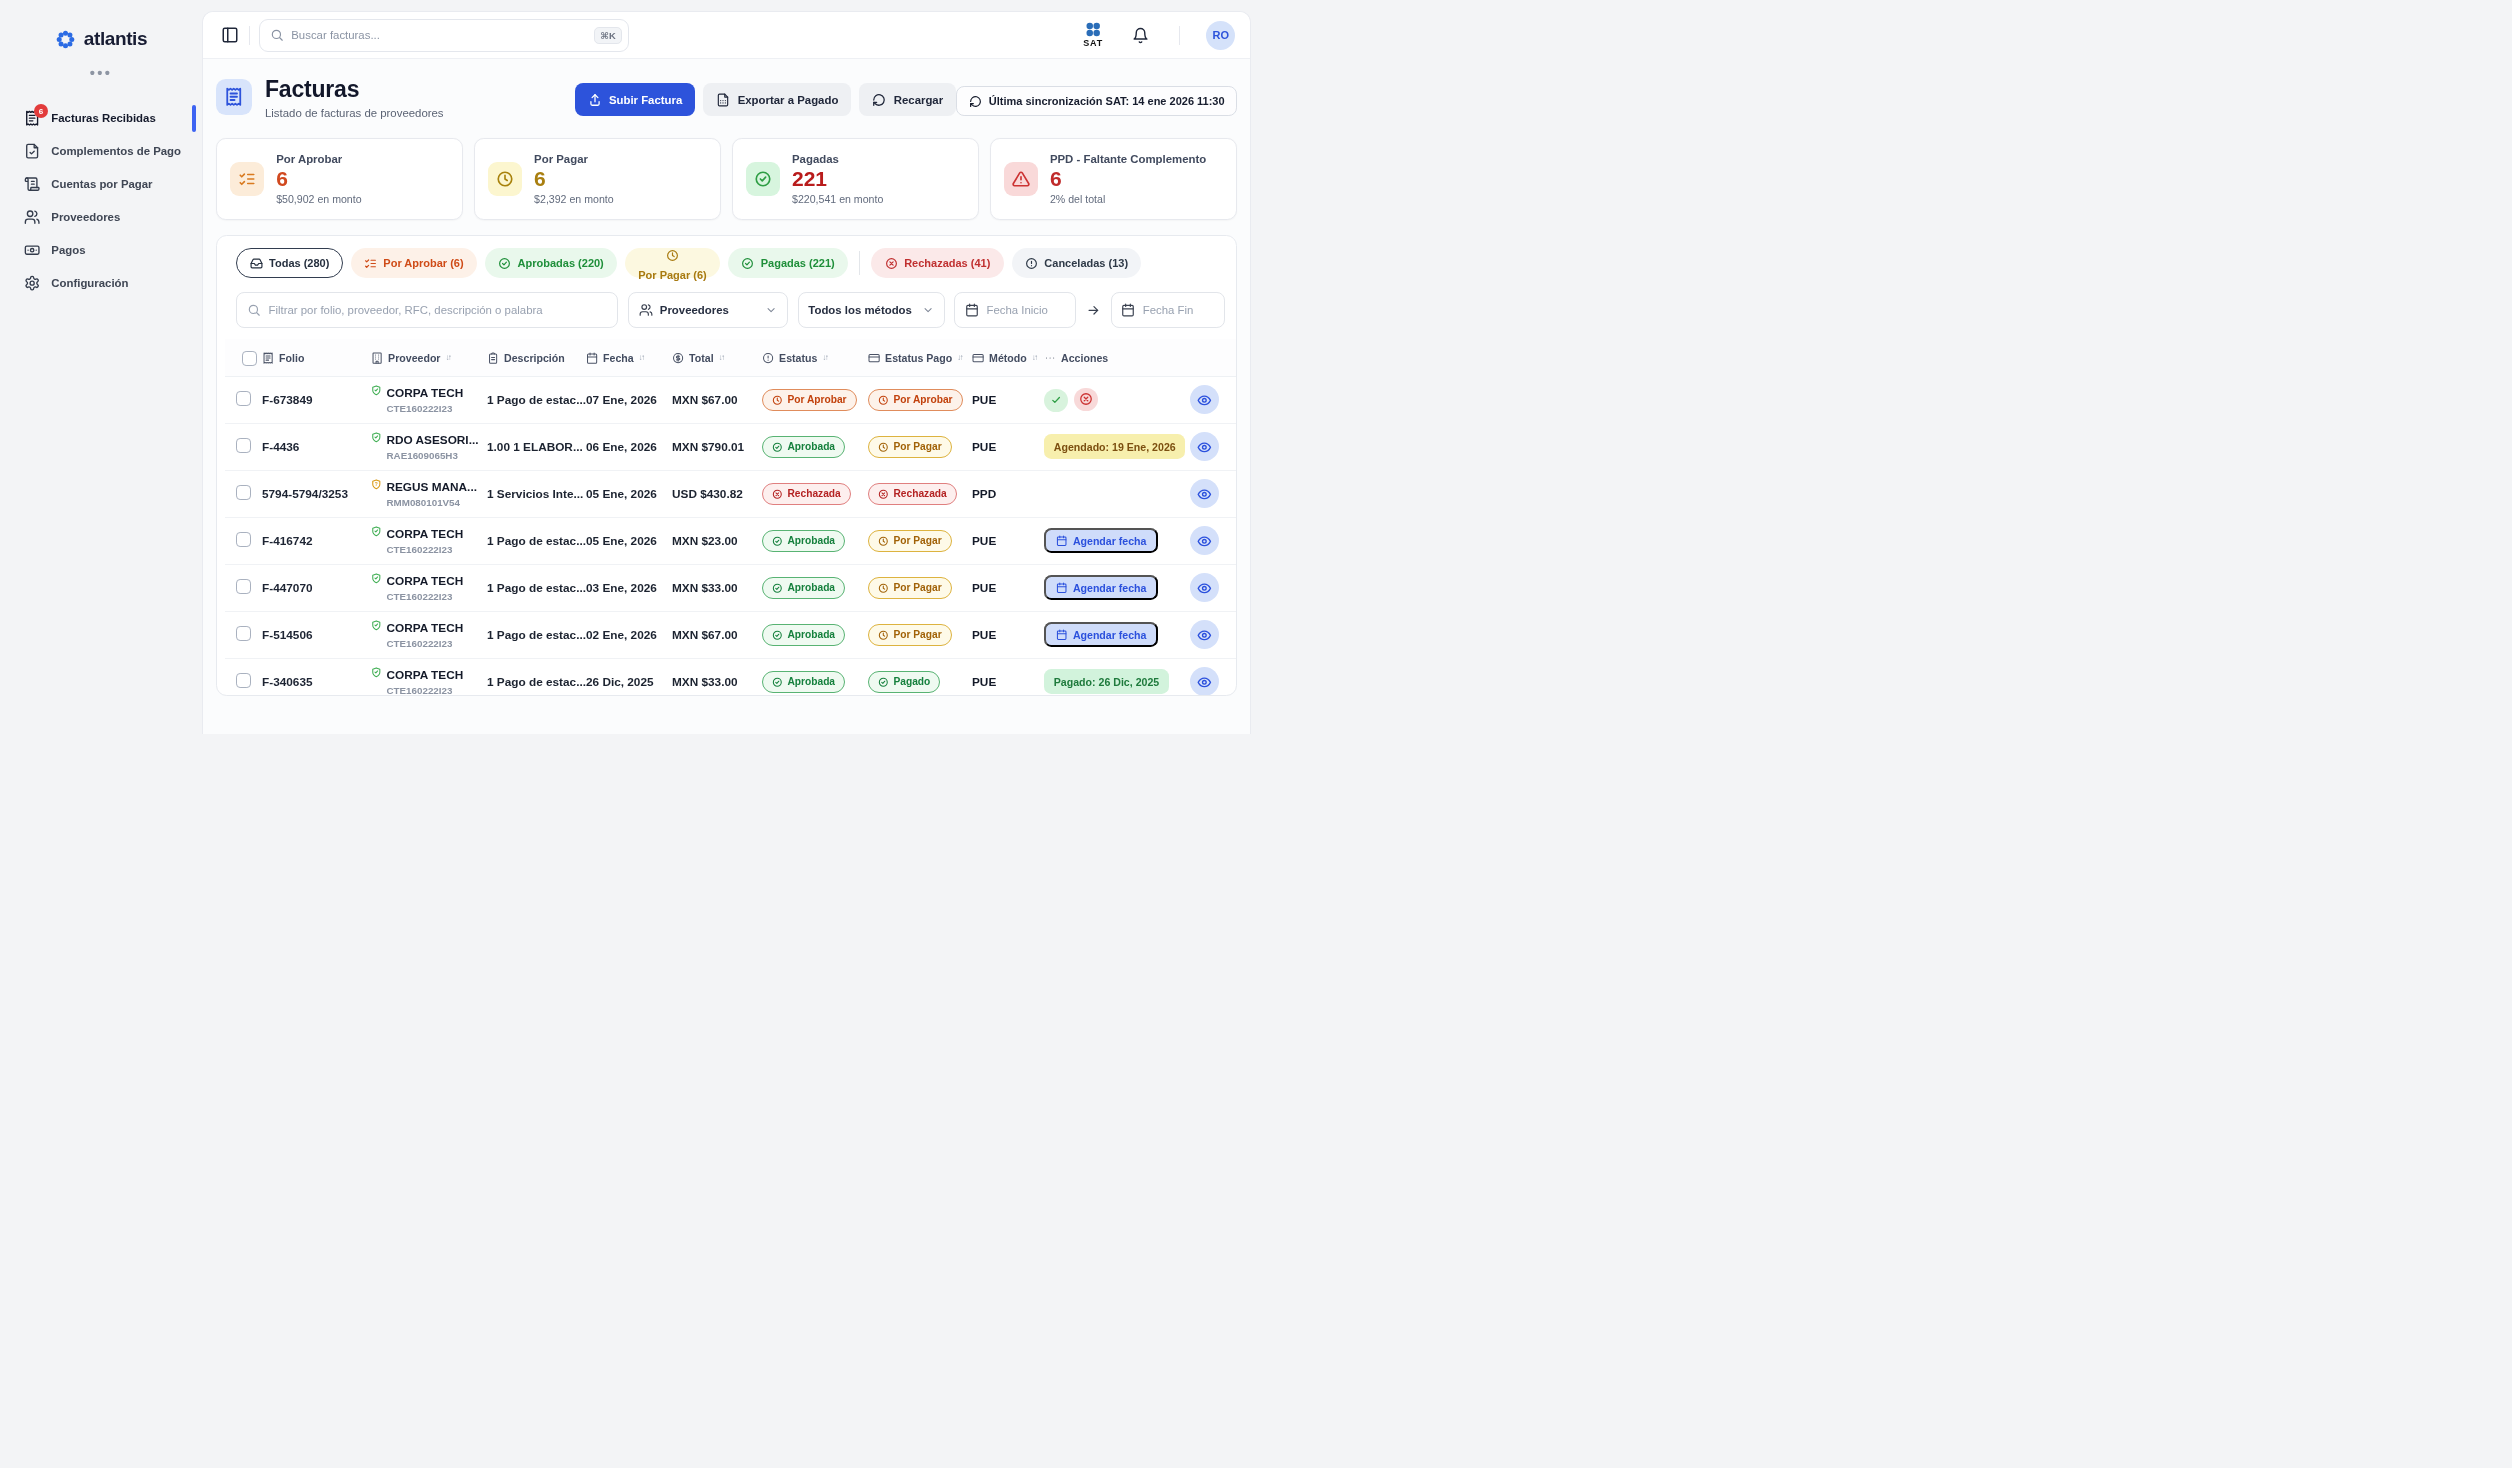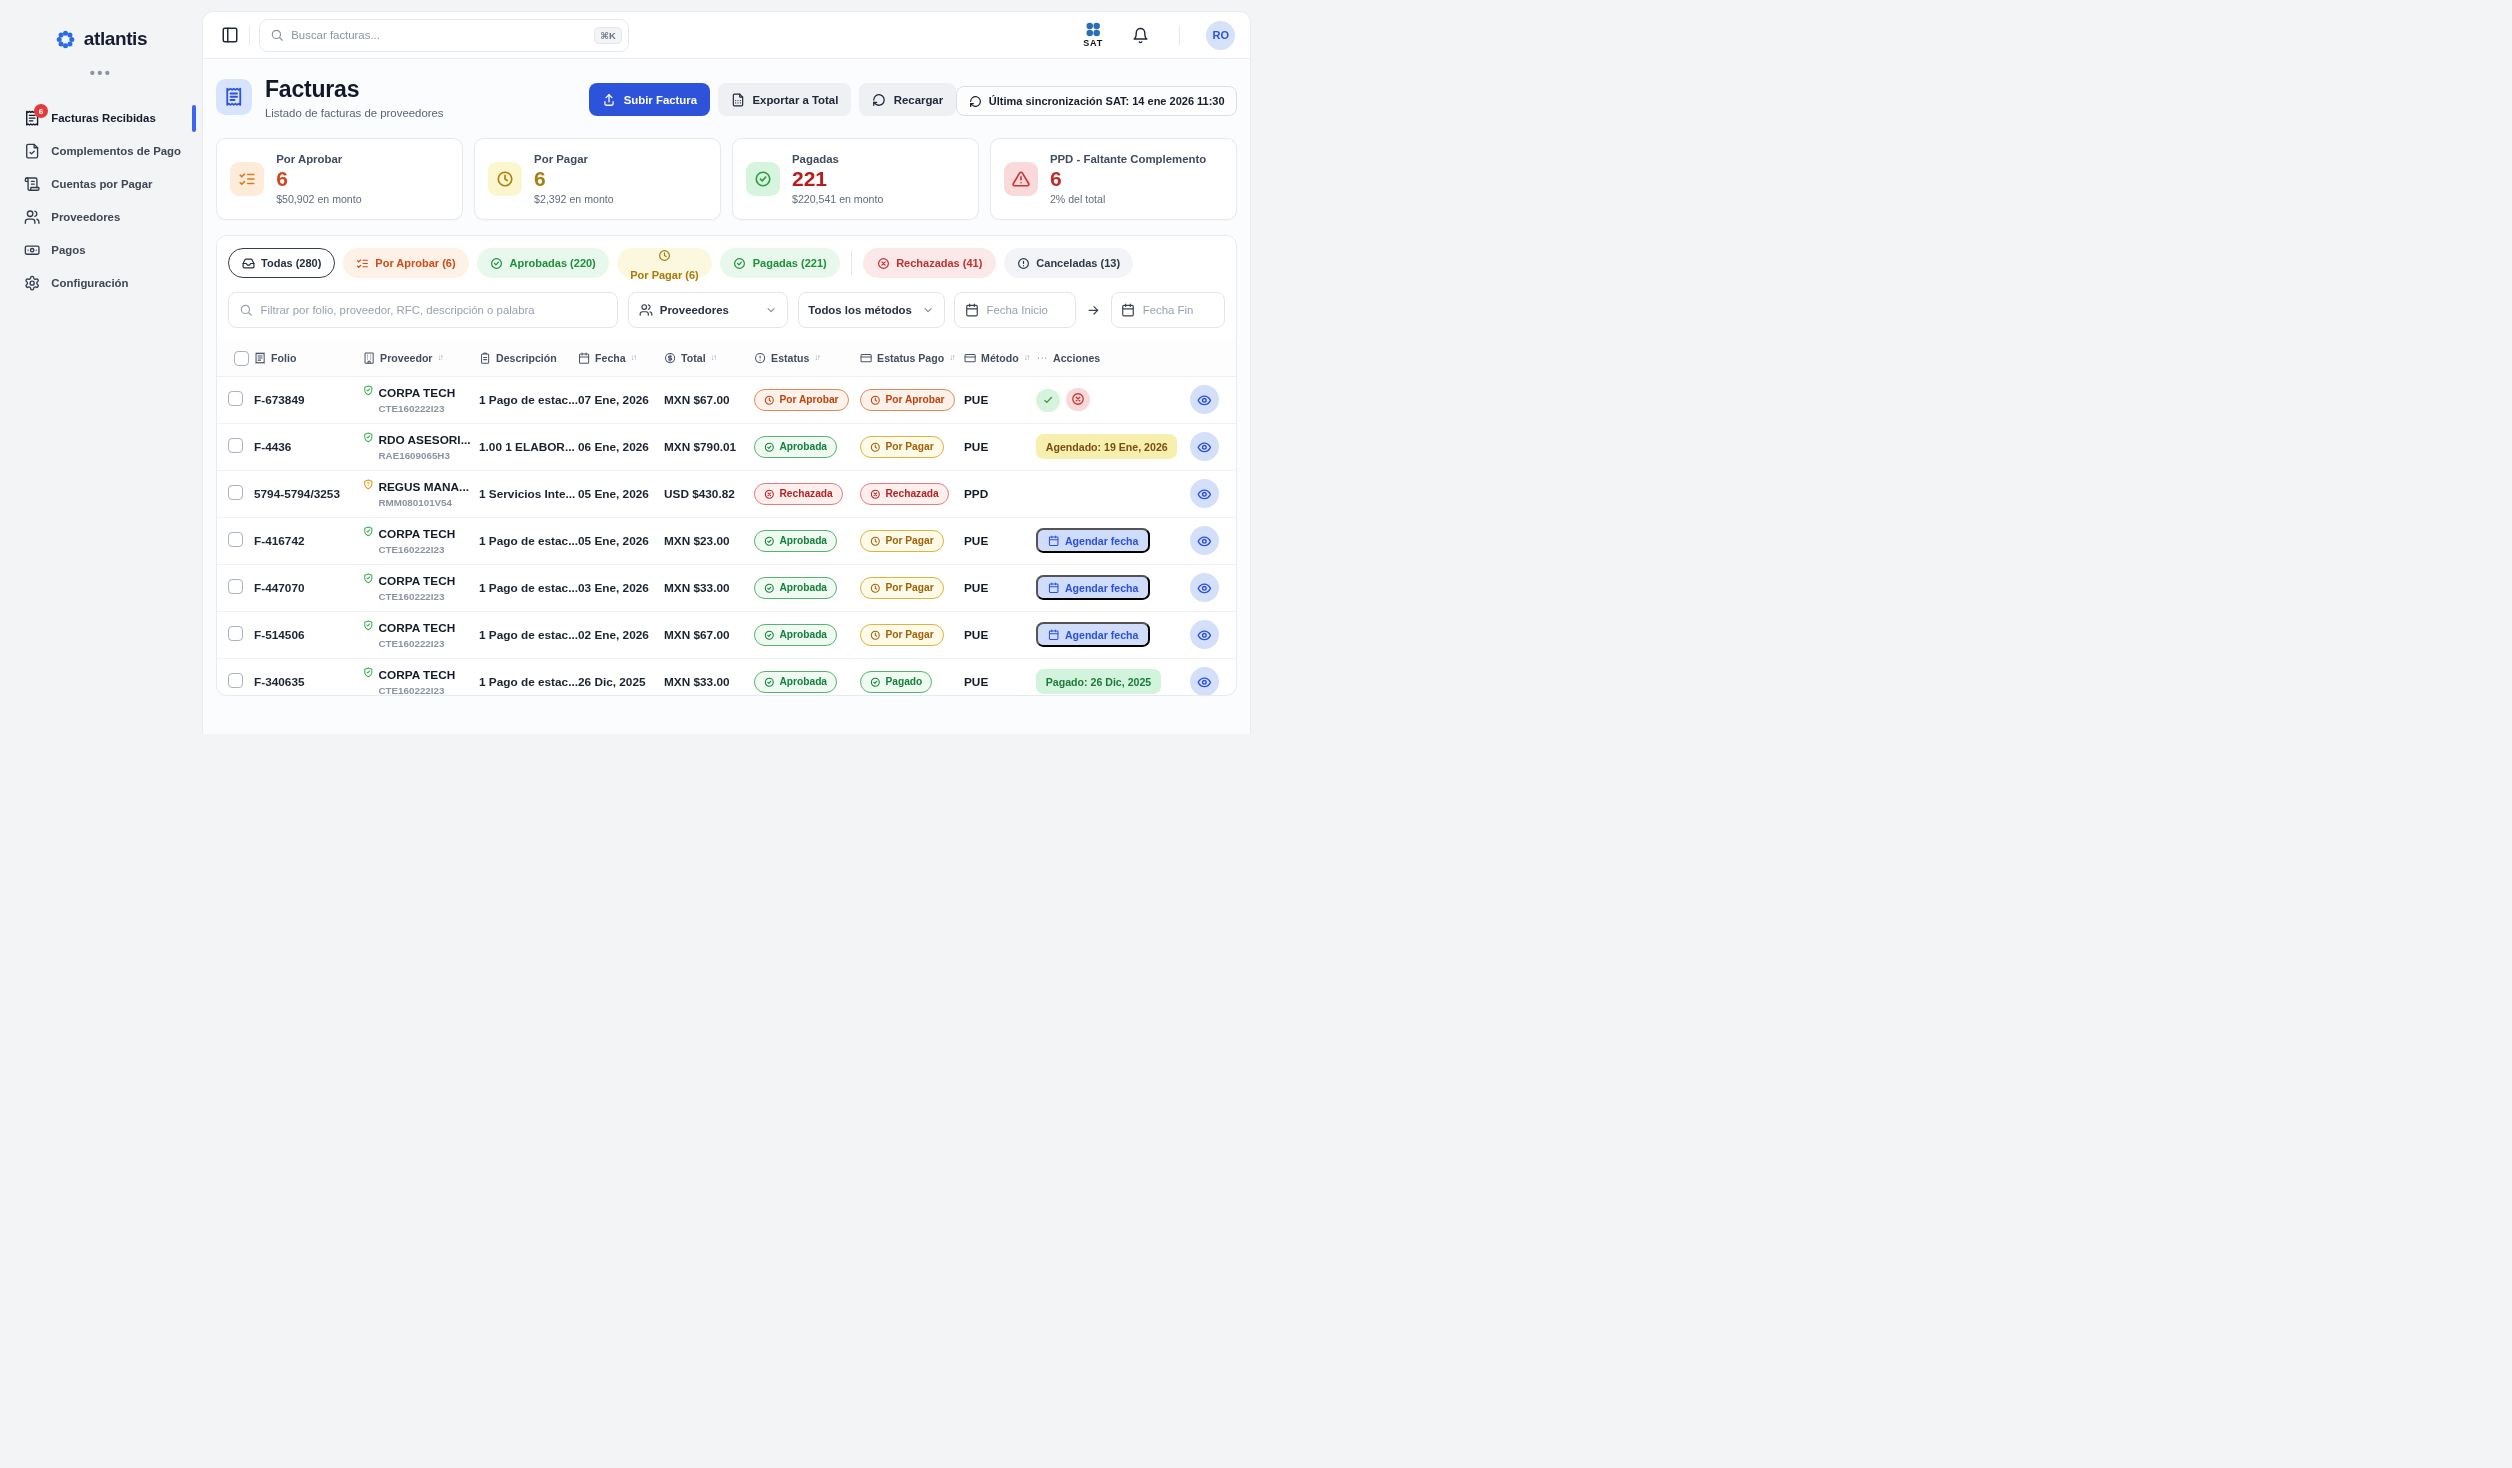--- a/index.html
+++ b/index.html
@@ -60,21 +60,21 @@
   .stat-value { font-size:21px; font-weight:800; margin-top:1.6px; }
   .stat-sub { font-size:10.6px; color:#626b7d; margin-top:2.4px; }
   .tile-orange { background:#fcecd9; color:#d97a1f; }
   .tile-yellow { background:#fcf6cf; color:#a8820c; }
   .tile-green  { background:#d7f5de; color:#2e9e44; }
   .tile-red    { background:#f9d9d9; color:#cc3333; }
   .val-orange { color:#d1491f; } .val-yellow { color:#a97f10; }
   .val-green { color:#b91c1c; } .val-red { color:#c02b2b; }
 
   
-  .panel { margin-top:14.7px; background:#fff; border:0.8px solid #e7eaef; border-radius:10.6px; overflow:hidden; height:461px; }
+  .panel { margin-top:14.7px; background:#fff; border:0.8px solid #e7eaef; border-radius:10.6px; overflow:hidden; height:461px;padding-left:8px; }
   .tabs { display:flex; align-items:center; gap:8.1px; padding:12.2px 11.4px 10.6px 11.4px; }
   .pill { display:flex; align-items:center; gap:6.5px; height:30px; padding:0 12.2px; border-radius:15.5px; font-size:11px; font-weight:700; cursor:pointer; border:1.2px solid transparent; white-space:nowrap; }
   .pill .picon { width:13px; height:13px; }
   .pill-all { background:#fff; border:1.6px solid #323d4f; color:#26303f; }
   .pill-orange { background:#fdf1e8; color:#cf4b17; }
   .pill-green { background:#e9f8ec; color:#1f8f3a; }
   .pill-yellow { background:#fcf8e0; color:#a87a10;flex-direction:column; }
   .pill-red { background:#fbe9e9; color:#c03030; }
   .pill-gray { background:#f2f4f7; color:#2e3947; }
   .tab-sep { width:0.8px; height:24.4px; background:#e3e6ea; margin:0 3.3px; }
@@ -278,21 +278,21 @@
             <span>Subir Factura</span>
           </button>
           <button class="btn btn-gray">
             <span>
               <svg viewBox="0 0 24 24" width="14" height="14" fill="none" stroke="currentColor" stroke-width="2" stroke-linecap="round" stroke-linejoin="round">
                   <path d="M15 2H6a2 2 0 0 0-2 2v16a2 2 0 0 0 2 2h12a2 2 0 0 0 2-2V7z"></path>
                   <path d="M15 2v5h5"></path>
                   <path d="M8 13h.01M8 17h.01M12 13h.01M12 17h.01M16 13h.01M16 17h.01"></path>
                 </svg>
             </span>
-            <span>Exportar a Total</span>
+            <span>Exportar a Pagado</span>
           </button>
           <button class="btn btn-gray">
             <span>
               <svg viewBox="0 0 24 24" width="14" height="14" fill="none" stroke="currentColor" stroke-width="2.2" stroke-linecap="round" stroke-linejoin="round">
                   <path d="M3 12a9 9 0 1 1 2.64 6.36L3 16"></path>
                   <path d="M3 21v-5h5"></path>
                 </svg>
             </span>
             <span>Recargar</span>
           </button>

